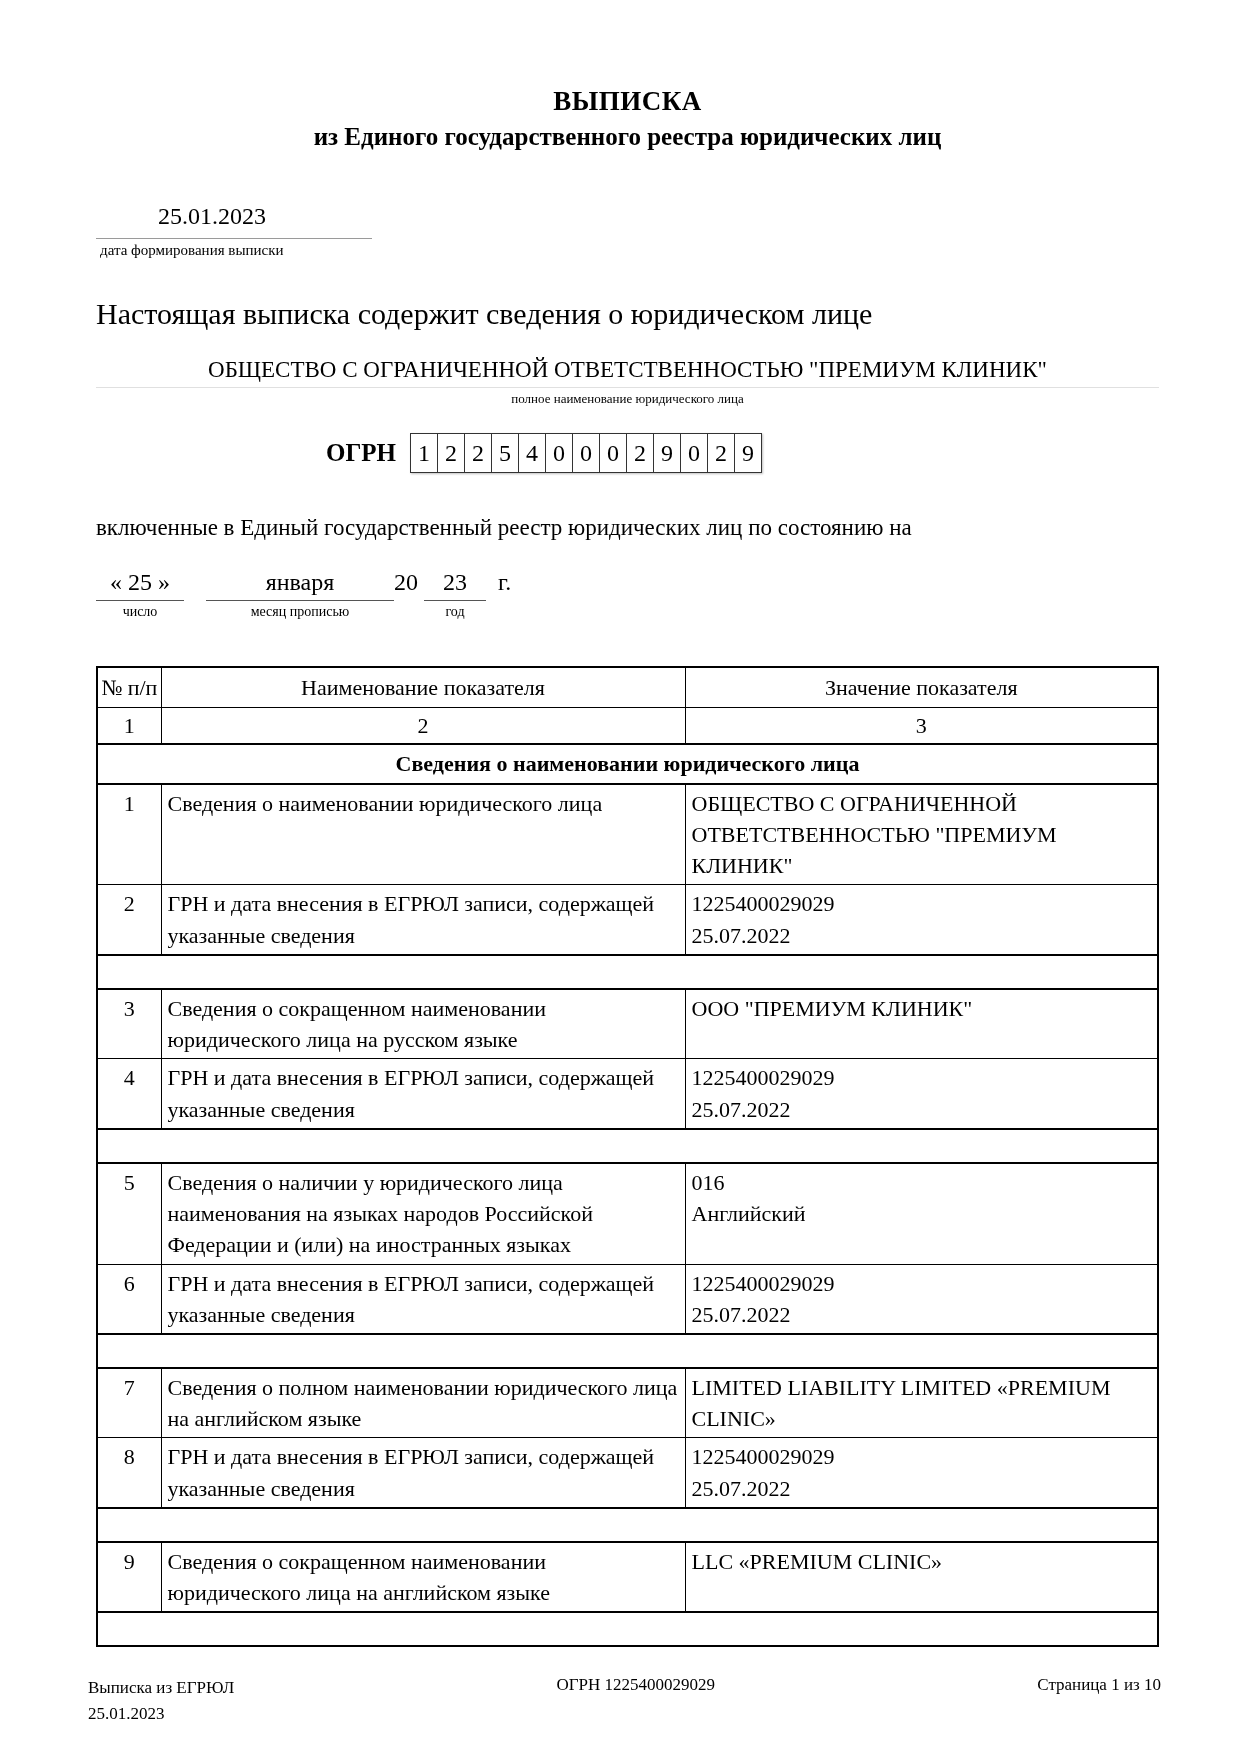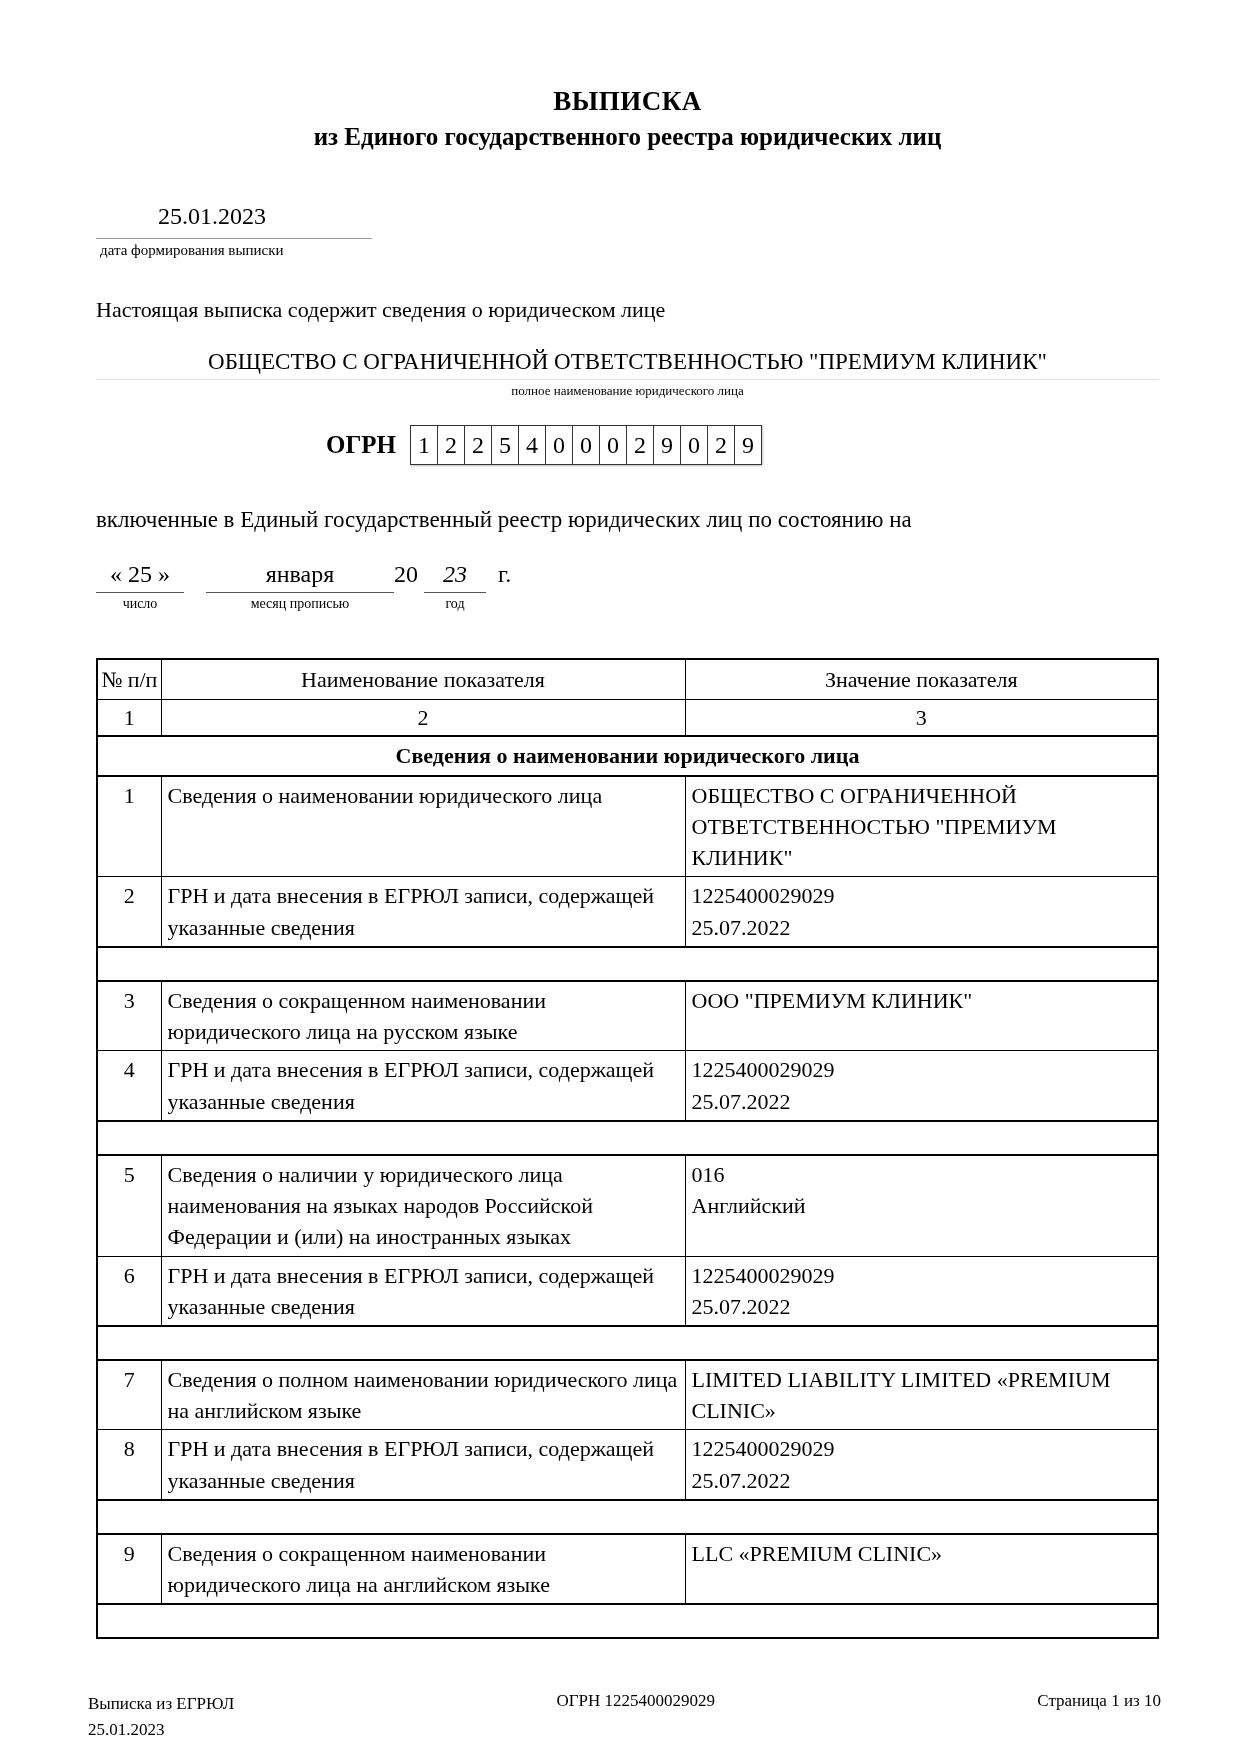--- a/index.html
+++ b/index.html
@@ -44,21 +44,21 @@
     padding: 0 0 8px 62px;
     border-bottom: 1px solid #9a9a9a;
   }
   .formation-date-label {
     font-size: 15px;
     padding-top: 3px;
     padding-left: 4px;
   }
   .intro-line {
     margin-top: 38px;
-    font-size: 22px;
+    font-size: 30px;
   }
   .company-name-block {
     margin-top: 26px;
     border-bottom: 1px solid #e0e0e0;
     padding-bottom: 4px;
     text-align: center;
     font-size: 23px;
   }
   .company-name-caption {
     margin-top: 3px;
@@ -109,21 +109,21 @@
   }
   .asof-label {
     font-size: 14px;
     padding-top: 3px;
   }
   .asof-day .asof-value { min-width: 76px; }
   .asof-month { margin-left: 22px; }
   .asof-month .asof-value { min-width: 176px; }
   .asof-century { padding-top: 0; }
   .asof-year { margin-left: 6px; }
-  .asof-year .asof-value { min-width: 50px; font-style: italic; }
+  .asof-year .asof-value { min-width: 50px; }
   .asof-suffix { margin-left: 12px; }
   table.reg-table {
     margin-top: 46px;
     border-collapse: collapse;
     width: 1063px;
     table-layout: fixed;
     border: 2px solid #000000;
   }
   .reg-table col.c-num { width: 64px; }
   .reg-table col.c-name { width: 524px; }
@@ -154,21 +154,21 @@
   .reg-table tr.spacer-row td {
     height: 32px;
     border-top-width: 2px;
     border-bottom-width: 2px;
     padding: 0;
   }
   .page-footer {
     position: absolute;
     left: 88px;
     right: 88px;
-    bottom: 12px;
+    bottom: 28px;
     display: flex;
     justify-content: space-between;
     align-items: flex-start;
     font-size: 17px;
     margin-top: 10px;
   }
   .footer-left div { line-height: 1.5; }
   .footer-center { text-align: center; }
   .footer-right { text-align: right; }
 </style>

